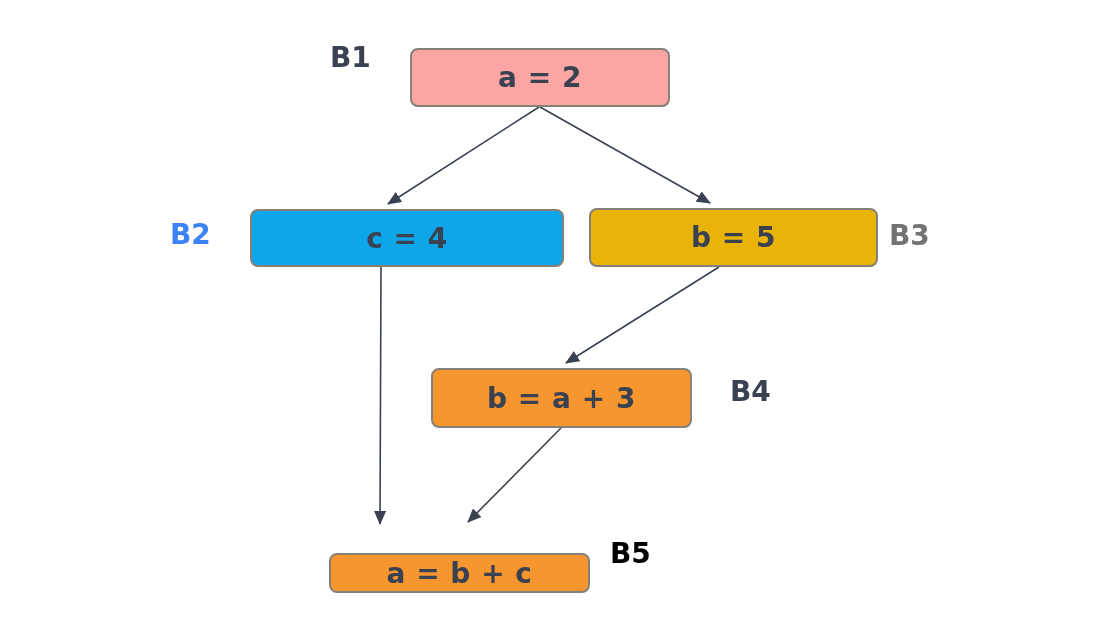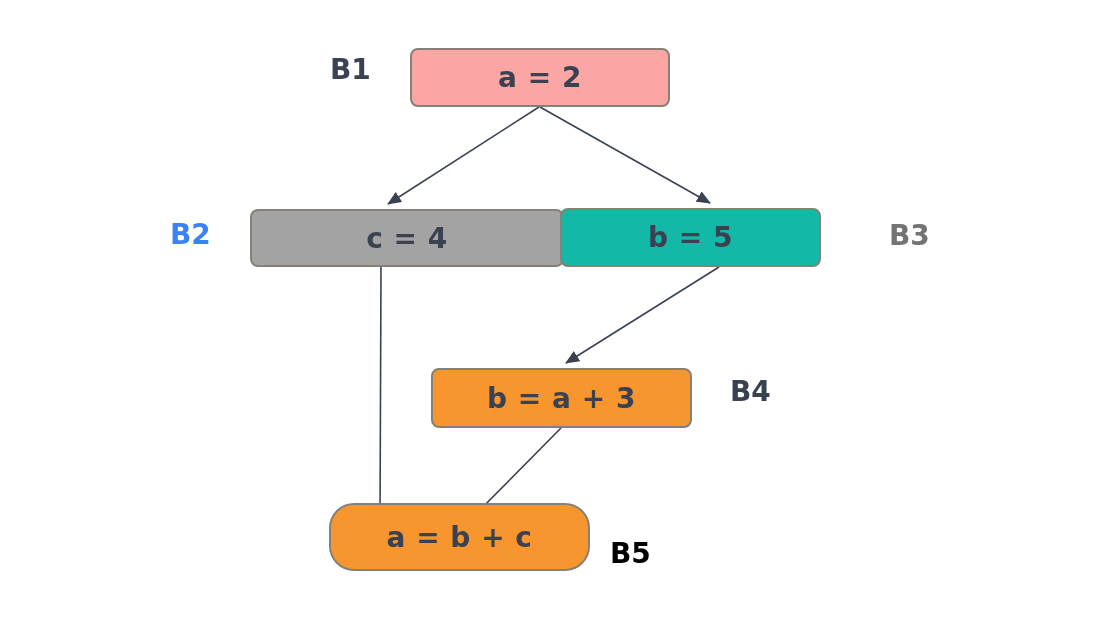--- a/index.html
+++ b/index.html
@@ -60,32 +60,32 @@
     <line class="edge" x1="539" y1="107" x2="388" y2="204" stroke="#3A4151" stroke-width="1.6" marker-end="url(#arrowhead)"></line>
     <line class="edge" x1="540" y1="107" x2="710" y2="203" stroke="#3A4151" stroke-width="1.6" marker-end="url(#arrowhead)"></line>
     <line class="edge" x1="381" y1="267" x2="380" y2="524" stroke="#3A4151" stroke-width="1.6" marker-end="url(#arrowhead)"></line>
     <line class="edge" x1="719" y1="267" x2="566" y2="363" stroke="#3A4151" stroke-width="1.6" marker-end="url(#arrowhead)"></line>
     <line class="edge" x1="561" y1="428" x2="468" y2="522" stroke="#3A4151" stroke-width="1.6" marker-end="url(#arrowhead)"></line>
   </svg>
 
   <div class="node" style="left: 410px; top: 48px; width: 260px; height: 59px; background: #fca5a5; border-color: rgb(133, 129, 119); color: rgb(58, 65, 81);">
     <span>a = 2</span>
   </div>
-  <div class="node" style="left: 250px; top: 209px; width: 314px; height: 58px; background: #a3a3a3; border-color: rgb(133, 129, 119); color: rgb(58, 65, 81);">
+  <div class="node" style="left: 250px; top: 209px; width: 314px; height: 58px; background: #0ea5e9; border-color: rgb(133, 129, 119); color: rgb(58, 65, 81);">
     <span>c = 4</span>
   </div>
-  <div class="node" style="left: 560px; top: 208px; width: 261px; height: 59px; background: #14b8a6; border-color: rgb(133, 129, 119); color: rgb(58, 65, 81);">
+  <div class="node" style="left: 589px; top: 208px; width: 289px; height: 59px; background: #eab308; border-color: rgb(133, 129, 119); color: rgb(58, 65, 81);">
     <span>b = 5</span>
   </div>
   <div class="node" style="left: 431px; top: 368px; width: 261px; height: 60px; background: rgb(247, 150, 46); border-color: rgb(133, 129, 119); color: rgb(58, 65, 81);">
     <span>b = a + 3</span>
   </div>
-  <div class="node" style="left: 329px; top: 503px; width: 261px; height: 68px; background: rgb(247, 150, 46); border-color: rgb(133, 129, 119); color: rgb(58, 65, 81); border-radius: 25px;">
+  <div class="node" style="left: 329px; top: 553px; width: 261px; height: 40px; background: rgb(247, 150, 46); border-color: rgb(133, 129, 119); color: rgb(58, 65, 81);">
     <span>a = b + c</span>
   </div>
 
-  <div class="block-label" style="left: 330px; top: 56px; color: rgb(58, 65, 81);">B1</div>
+  <div class="block-label" style="left: 330px; top: 44px; color: rgb(58, 65, 81);">B1</div>
   <div class="block-label" style="left: 170px; top: 221px; color: #3b82f6;">B2</div>
   <div class="block-label" style="left: 889px; top: 222px; color: #737373;">B3</div>
   <div class="block-label" style="left: 730px; top: 378px; color: rgb(58, 65, 81); text-align: right;">B4</div>
   <div class="block-label" style="left: 610px; top: 540px; color: #000000;">B5</div>
 
 </div>
 
 </body></html>

